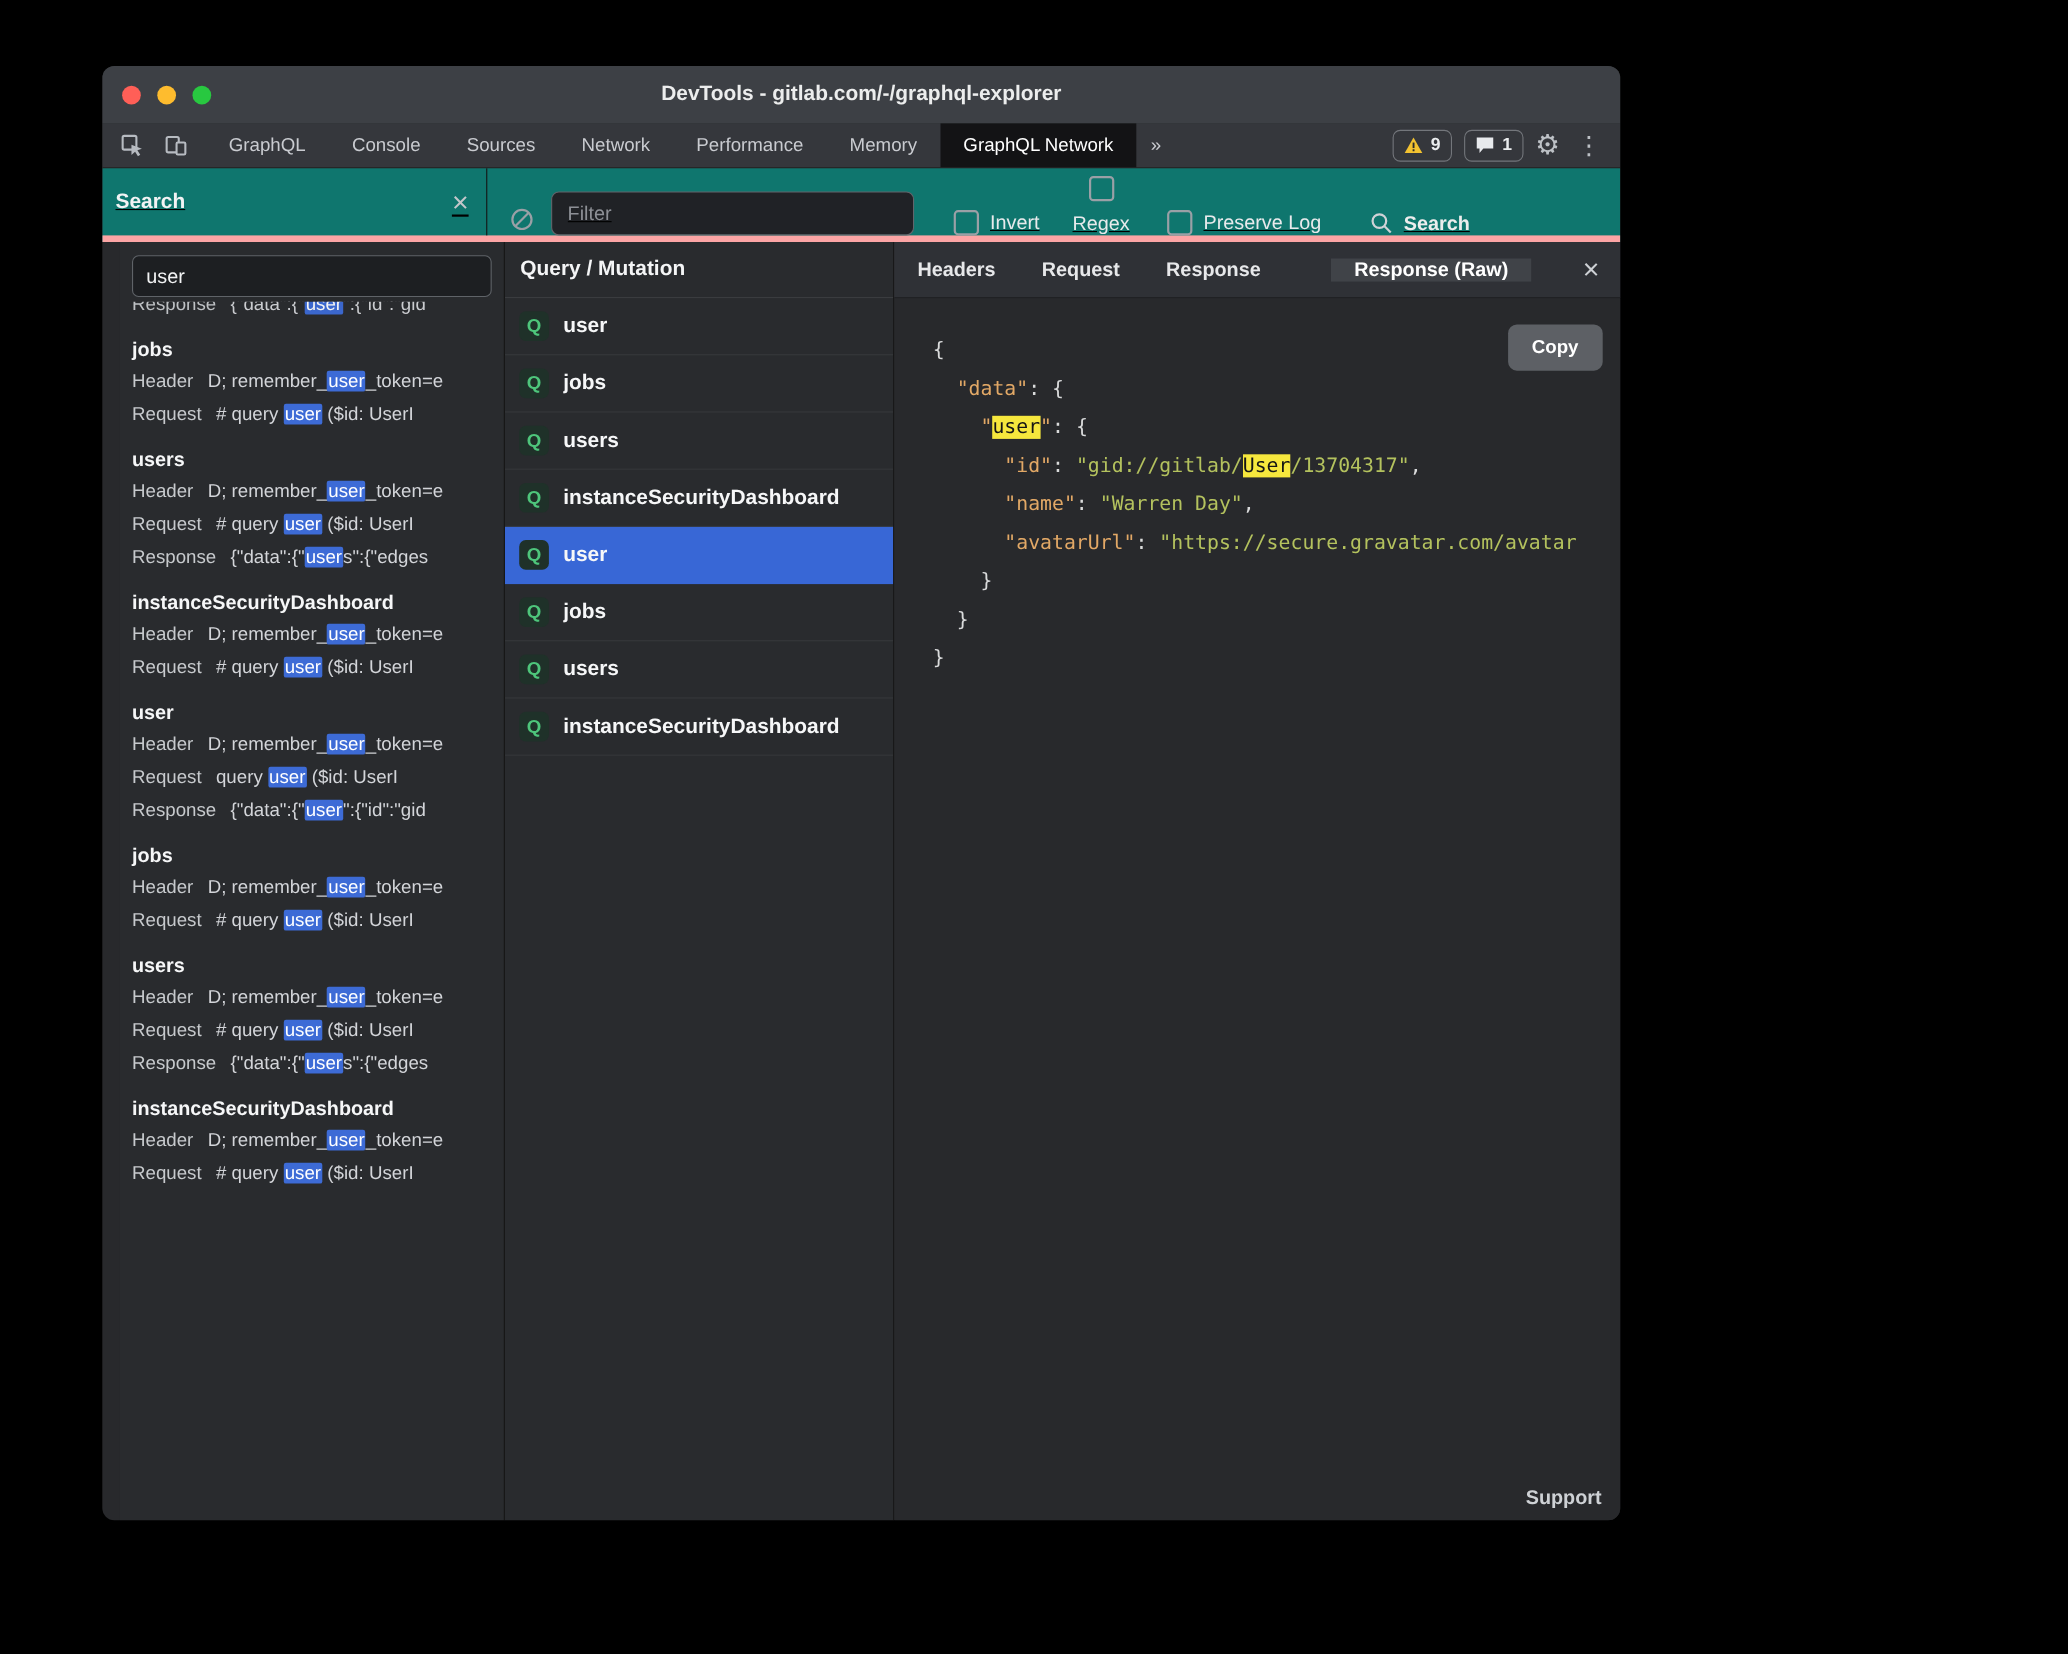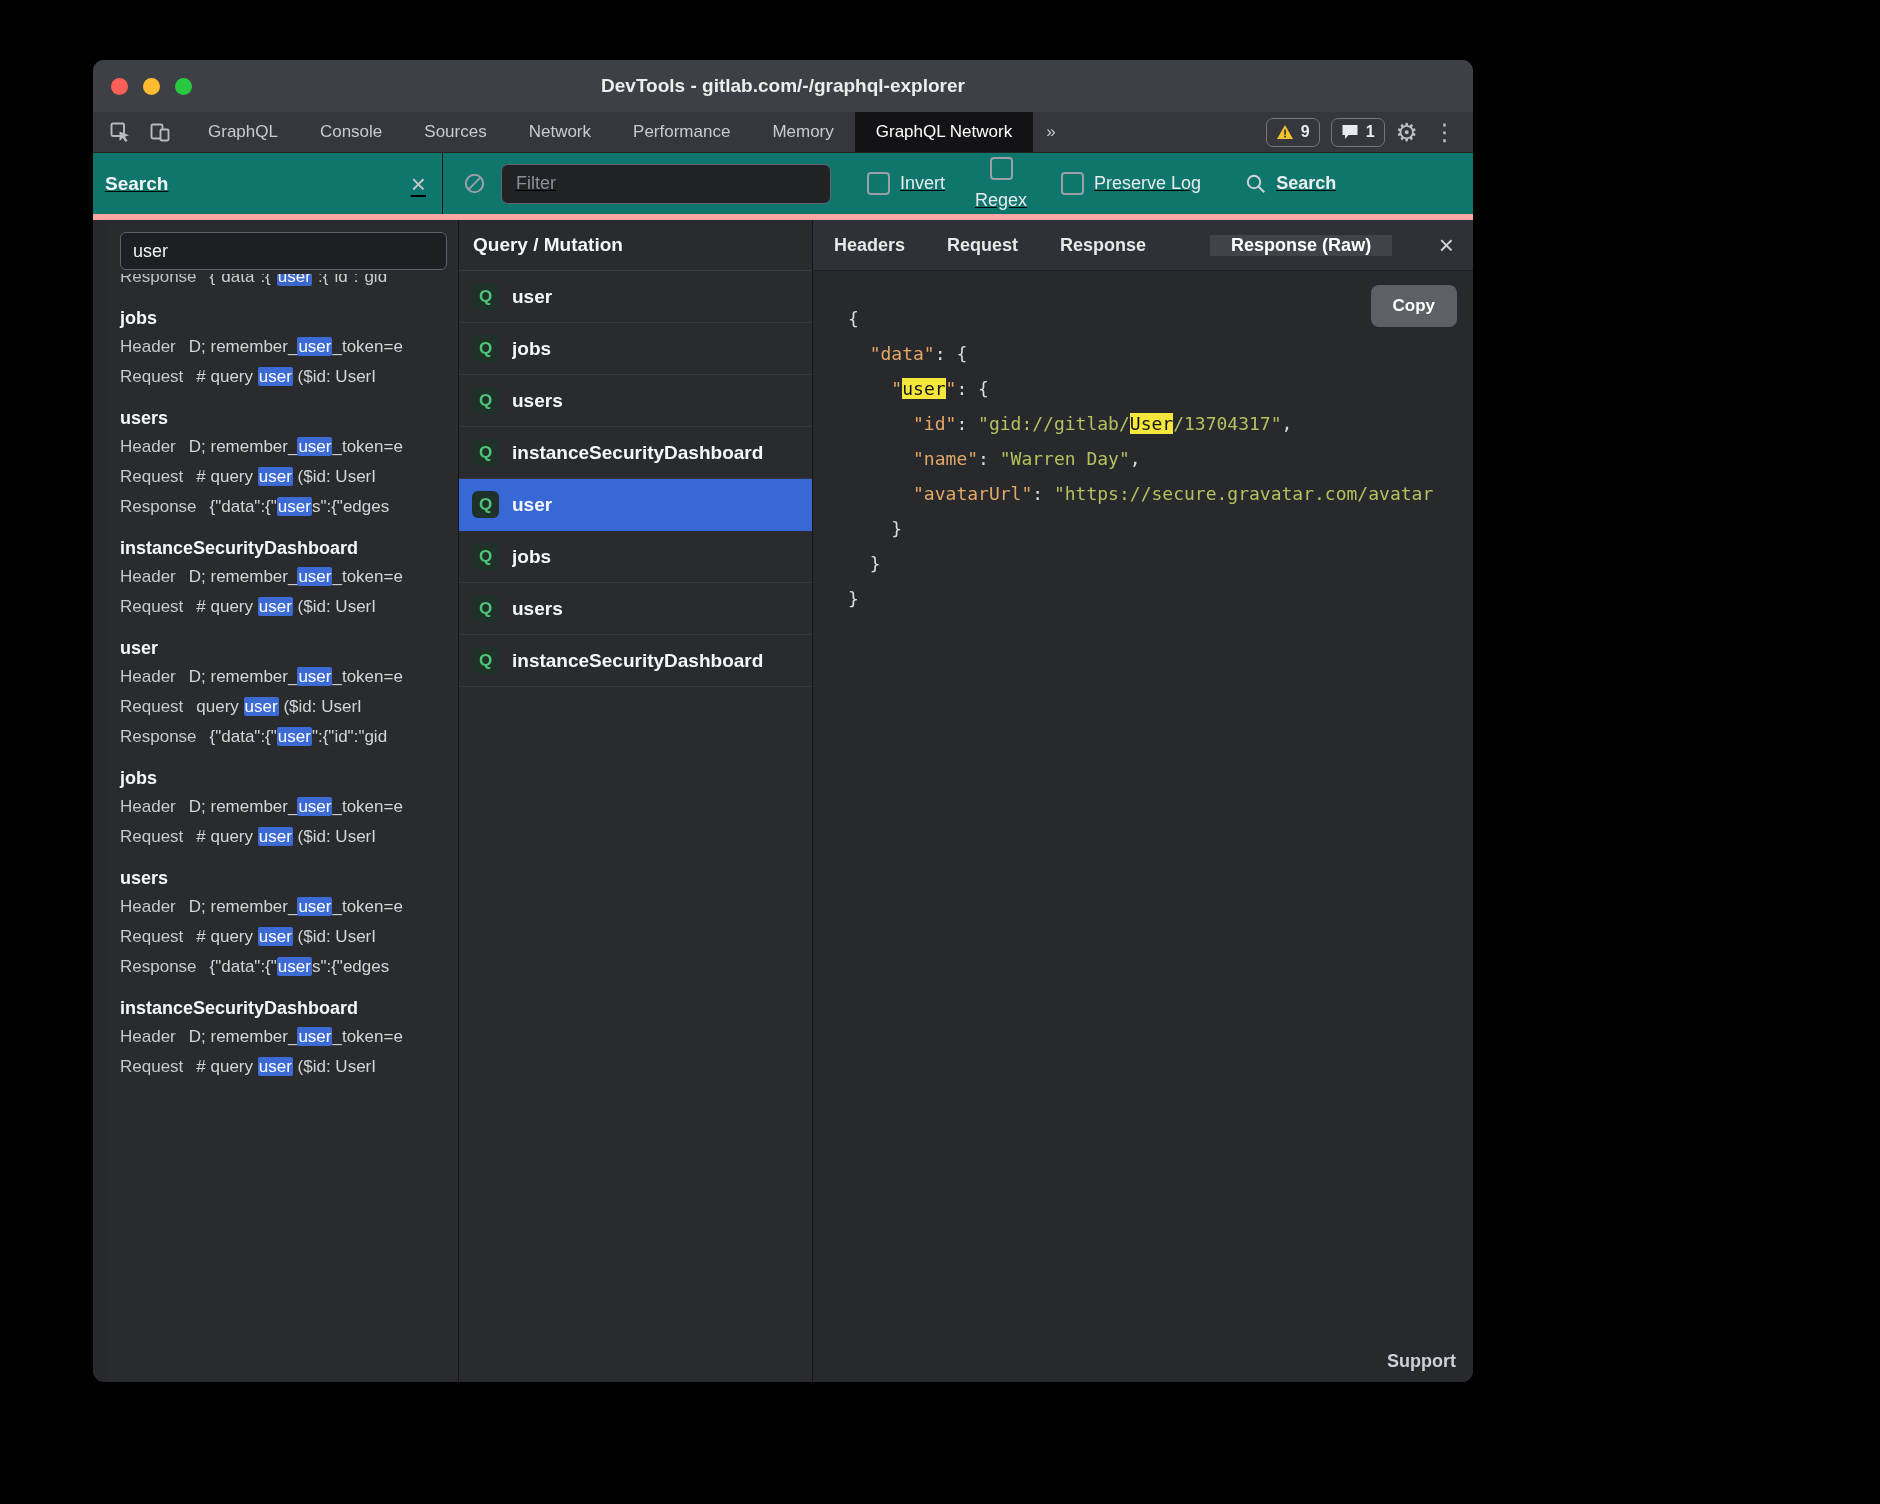--- a/index.html
+++ b/index.html
@@ -24,21 +24,21 @@
   .badge{height:27px;border:1.5px solid #73767b;border-radius:7px;display:flex;align-items:center;gap:7px;padding:0 9px;color:#eaecee;font-size:16px;font-weight:600;}
   .glyphbtn{color:#bdc1c6;display:flex;align-items:center;justify-content:center;}
   .gear{font-size:25px;}
   .kebab{font-size:23px;padding:0 4px;}
 
   
   .band{height:61px;display:flex;align-items:stretch;border-bottom:6px solid #fca5a5;background:#0f766e;flex:0 0 auto;text-decoration:underline;}
   .left-head{width:350px;flex:0 0 auto;box-sizing:border-box;display:flex;align-items:center;justify-content:space-between;padding:0 16px 0 12px;border-right:1px solid #151515;}
   .left-head .hd{font-size:19px;font-weight:700;color:#f2f3f4;}
   .xbtn{color:#c3c6ca;font-size:26px;line-height:1;}
-  .toolbar{flex:1;display:flex;align-items:center;padding:0 0 0 14px;}
+  .toolbar{flex:1;display:flex;align-items:flex-end;padding:0 0 0 14px;}
   .filter-input{margin-left:10px;width:330px;height:40px;box-sizing:border-box;background:#202226;border:1px solid #62656b;border-radius:7px;color:#eceded;font-size:18px;padding:0 14px;outline:none;font-family:"Liberation Sans",sans-serif;}
   .filter-input::placeholder{color:#8d9096;}
   .cbg{display:flex;align-items:center;gap:10px;font-size:18px;color:#e8eaec;font-weight:500;}
   .cbg.m1{margin-left:36px;} .cbg.m2{margin-left:30px;flex-direction:column;} .cbg.m3{margin-left:34px;}
   .cbox{width:19px;height:19px;border:2px solid #9aa0a6;border-radius:4px;background:transparent;flex:0 0 auto;}
   .searchg{margin-left:44px;display:flex;align-items:center;gap:9px;font-size:18px;font-weight:600;color:#eceded;}
 
   
   .content-row{flex:1;display:flex;min-height:0;padding-left:16px;}
 
@@ -64,21 +64,21 @@
   
   .right-panel{flex:1;display:flex;flex-direction:column;background:#28292c;min-width:0;}
   .rtabs{height:50px;flex:0 0 auto;display:flex;align-items:center;background:#2f3136;border-bottom:1px solid #202124;}
   .rtab{display:flex;align-items:center;padding:0 21px;font-size:18px;font-weight:600;color:#e7e8ea;white-space:nowrap;}
   .rtab.selected{background:#404348;color:#fff;font-weight:700;margin-left:43px;}
   .rtabs-close{margin-left:auto;display:flex;align-items:center;padding:0 19px;color:#ced1d5;font-size:26px;}
   .json-wrap{flex:1;position:relative;overflow:hidden;padding:30px 0 0 35px;}
   .json-line{font-family:"DejaVu Sans Mono",monospace;font-size:18px;line-height:35px;white-space:pre;overflow:hidden;}
   .seg-p{color:#dadbdc;} .seg-k{color:#e2a866;} .seg-v{color:#b4c25e;}
   .seg-hi{background:#f6e73d;color:#151515;}
-  .copy-btn{position:absolute;top:14px;right:16px;background:#5d6065;color:#fff;font-size:17px;font-weight:600;border:none;border-radius:8px;padding:11px 22px;font-family:"Liberation Sans",sans-serif;}
+  .copy-btn{position:absolute;top:24px;right:16px;background:#5d6065;color:#fff;font-size:17px;font-weight:600;border:none;border-radius:8px;padding:11px 22px;font-family:"Liberation Sans",sans-serif;}
   .support{position:absolute;right:17px;bottom:10px;font-size:18px;font-weight:700;color:#ced1d5;}
   svg{display:block;}
 </style>
 </head>
 <body>
 
 <div class="window">
 
   <div class="titlebar">
     <div class="lights">

